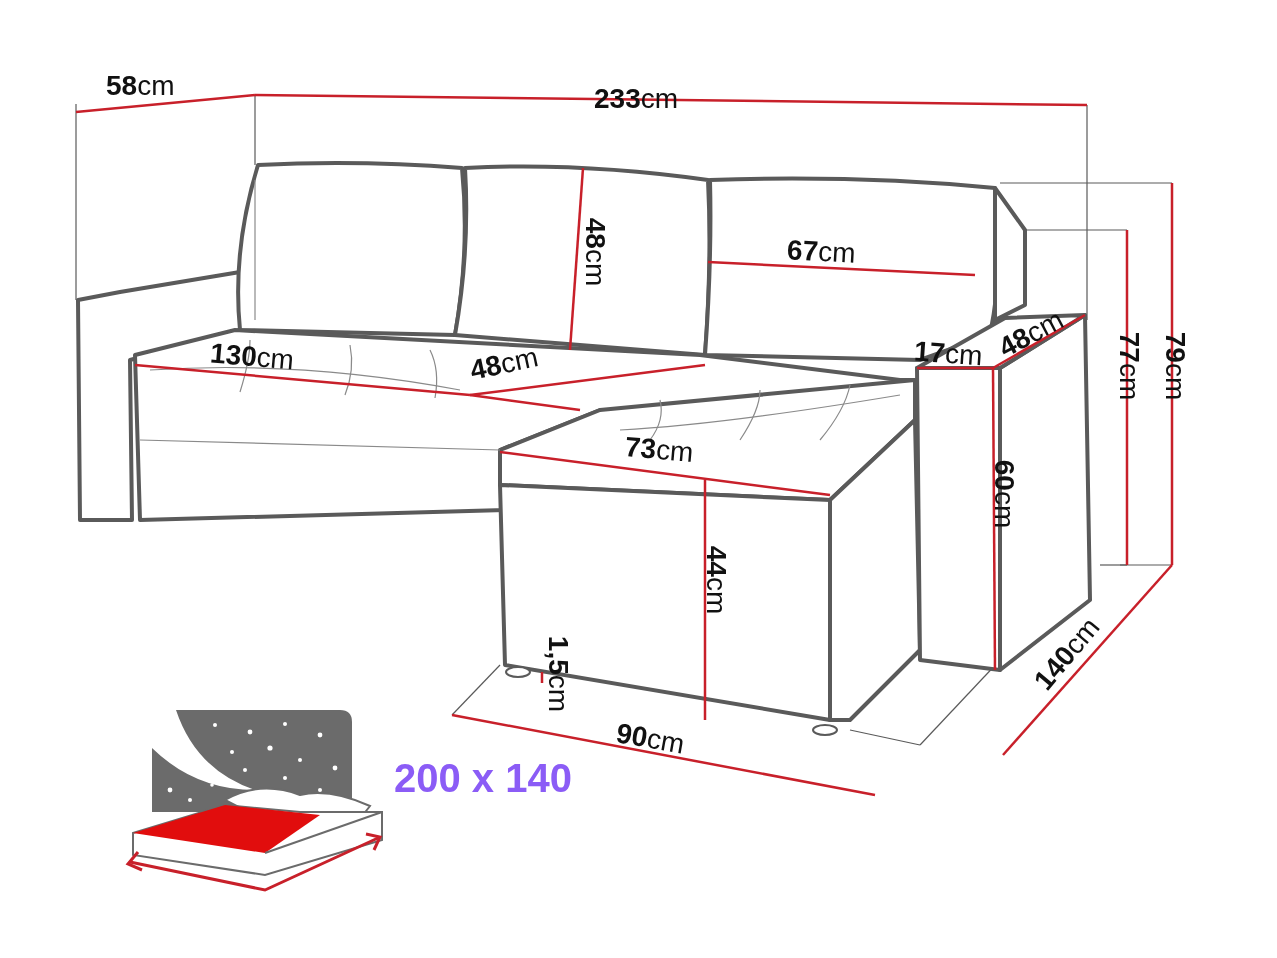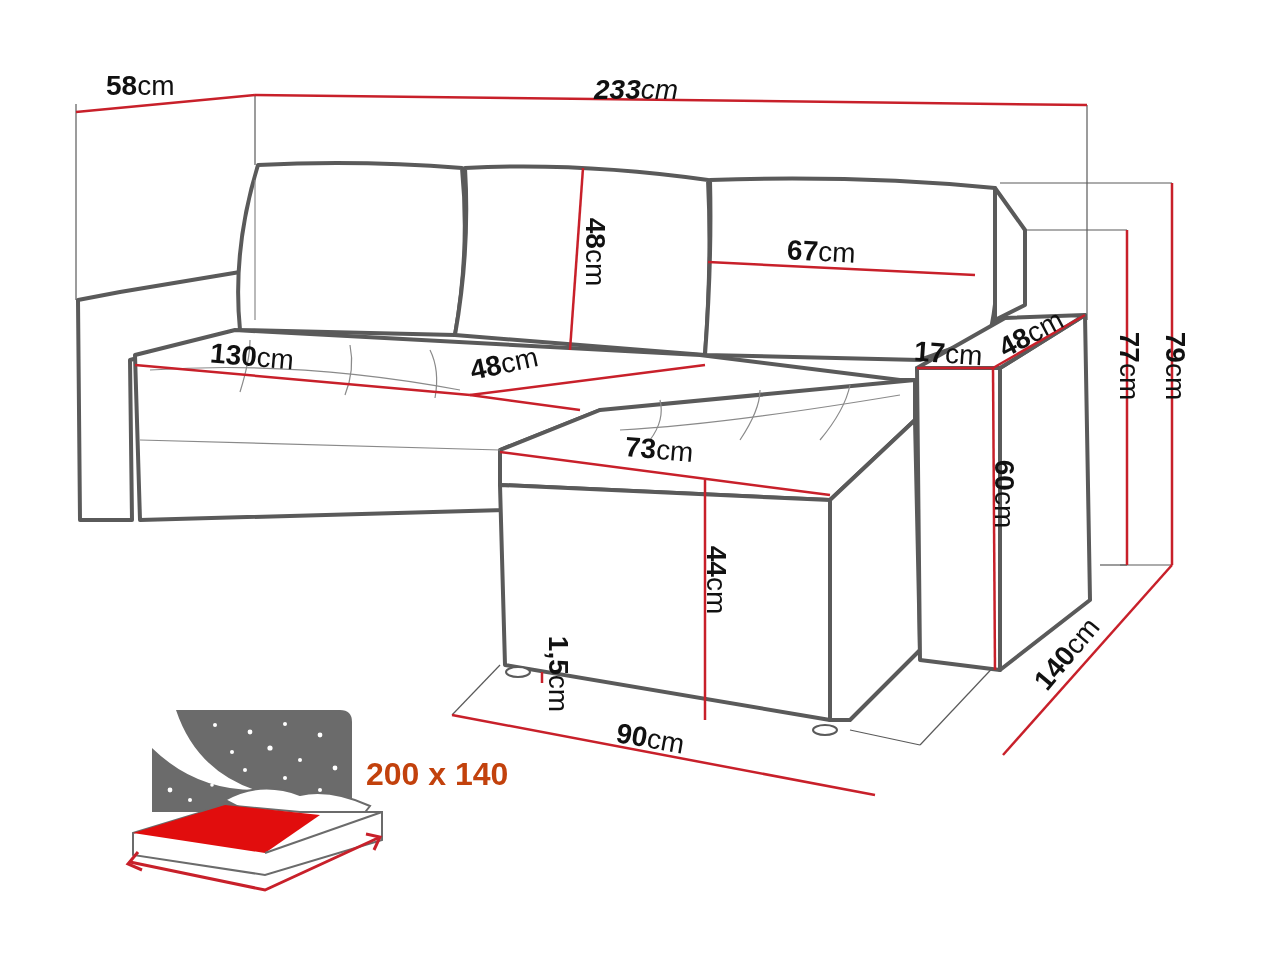--- a/index.html
+++ b/index.html
@@ -1,21 +1,21 @@
 <!DOCTYPE html>
 <html><head>
 <meta charset="utf-8">
 <style>
   html,body{margin:0;padding:0;background:#fff;}
   body{width:1277px;height:958px;position:relative;overflow:hidden;font-family:"Liberation Sans",sans-serif;}
   svg{position:absolute;left:0;top:0;}
   .dim{position:absolute;white-space:nowrap;font-size:28px;color:#111;line-height:1;}
   .dim b{font-weight:bold;}
   .dim span.u{font-weight:normal;}
-  .bedlabel{position:absolute;left:366px;top:756px;font-size:32px;font-weight:bold;color:#c2410c;white-space:nowrap;}
+  .bedlabel{position:absolute;left:394px;top:756px;font-size:40px;font-weight:bold;color:#8b5cf6;white-space:nowrap;}
 </style>
 </head>
 <body>
 
 <svg width="1277" height="958" viewBox="0 0 1277 958">
   <g fill="none" stroke="#5a5a5a" stroke-width="1.2">
     <line x1="76" y1="104" x2="76" y2="300"></line>
     <line x1="255" y1="95" x2="255" y2="165"></line>
     <line x1="1087" y1="105" x2="1087" y2="320"></line>
     <line x1="1000" y1="183" x2="1172" y2="183"></line>
@@ -109,21 +109,21 @@
     <path d="M133,833 L225,805 L300,812 L382,812 L382,840 L265,875 L133,855 Z" fill="#fff" stroke="#6b6b6b" stroke-width="2"></path>
     <path d="M133,833 L225,805 L320,815 L265,853 Z" fill="#e10d0d"></path>
     <path d="M265,853 L382,812" stroke="#6b6b6b" stroke-width="2" fill="none"></path>
     <path d="M130,862 L265,890 L378,838" fill="none" stroke="#c8202a" stroke-width="3"></path>
     <path d="M138,852 L128,864 L142,870" fill="none" stroke="#c8202a" stroke-width="3"></path>
     <path d="M366,834 L380,837 L374,850" fill="none" stroke="#c8202a" stroke-width="3"></path>
   </g>
 </svg>
 
 <div class="dim" style="left:106px;top:72px;"><b>58</b><span class="u">cm</span></div>
-<div class="dim" style="left:594px;top:76px;font-style:italic;"><b>233</b><span class="u">cm</span></div>
+<div class="dim" style="left:594px;top:85px;"><b>233</b><span class="u">cm</span></div>
 <div class="dim" style="left:561px;top:238px;transform:rotate(90deg);transform-origin:center;"><b>48</b><span class="u">cm</span></div>
 <div class="dim" style="left:787px;top:238px;transform:rotate(3deg);"><b>67</b><span class="u">cm</span></div>
 <div class="dim" style="left:210px;top:343px;transform:rotate(5deg);"><b>130</b><span class="u">cm</span></div>
 <div class="dim" style="left:470px;top:350px;transform:rotate(-12deg);"><b>48</b><span class="u">cm</span></div>
 <div class="dim" style="left:914px;top:340px;transform:rotate(4deg);"><b>17</b><span class="u">cm</span></div>
 <div class="dim" style="left:997px;top:320px;transform:rotate(-28deg);"><b>48</b><span class="u">cm</span></div>
 <div class="dim" style="left:1095px;top:352px;transform:rotate(90deg);"><b>77</b><span class="u">cm</span></div>
 <div class="dim" style="left:1141px;top:352px;transform:rotate(90deg);"><b>79</b><span class="u">cm</span></div>
 <div class="dim" style="left:625px;top:436px;transform:rotate(5deg);"><b>73</b><span class="u">cm</span></div>
 <div class="dim" style="left:970px;top:480px;transform:rotate(90deg);"><b>60</b><span class="u">cm</span></div>

